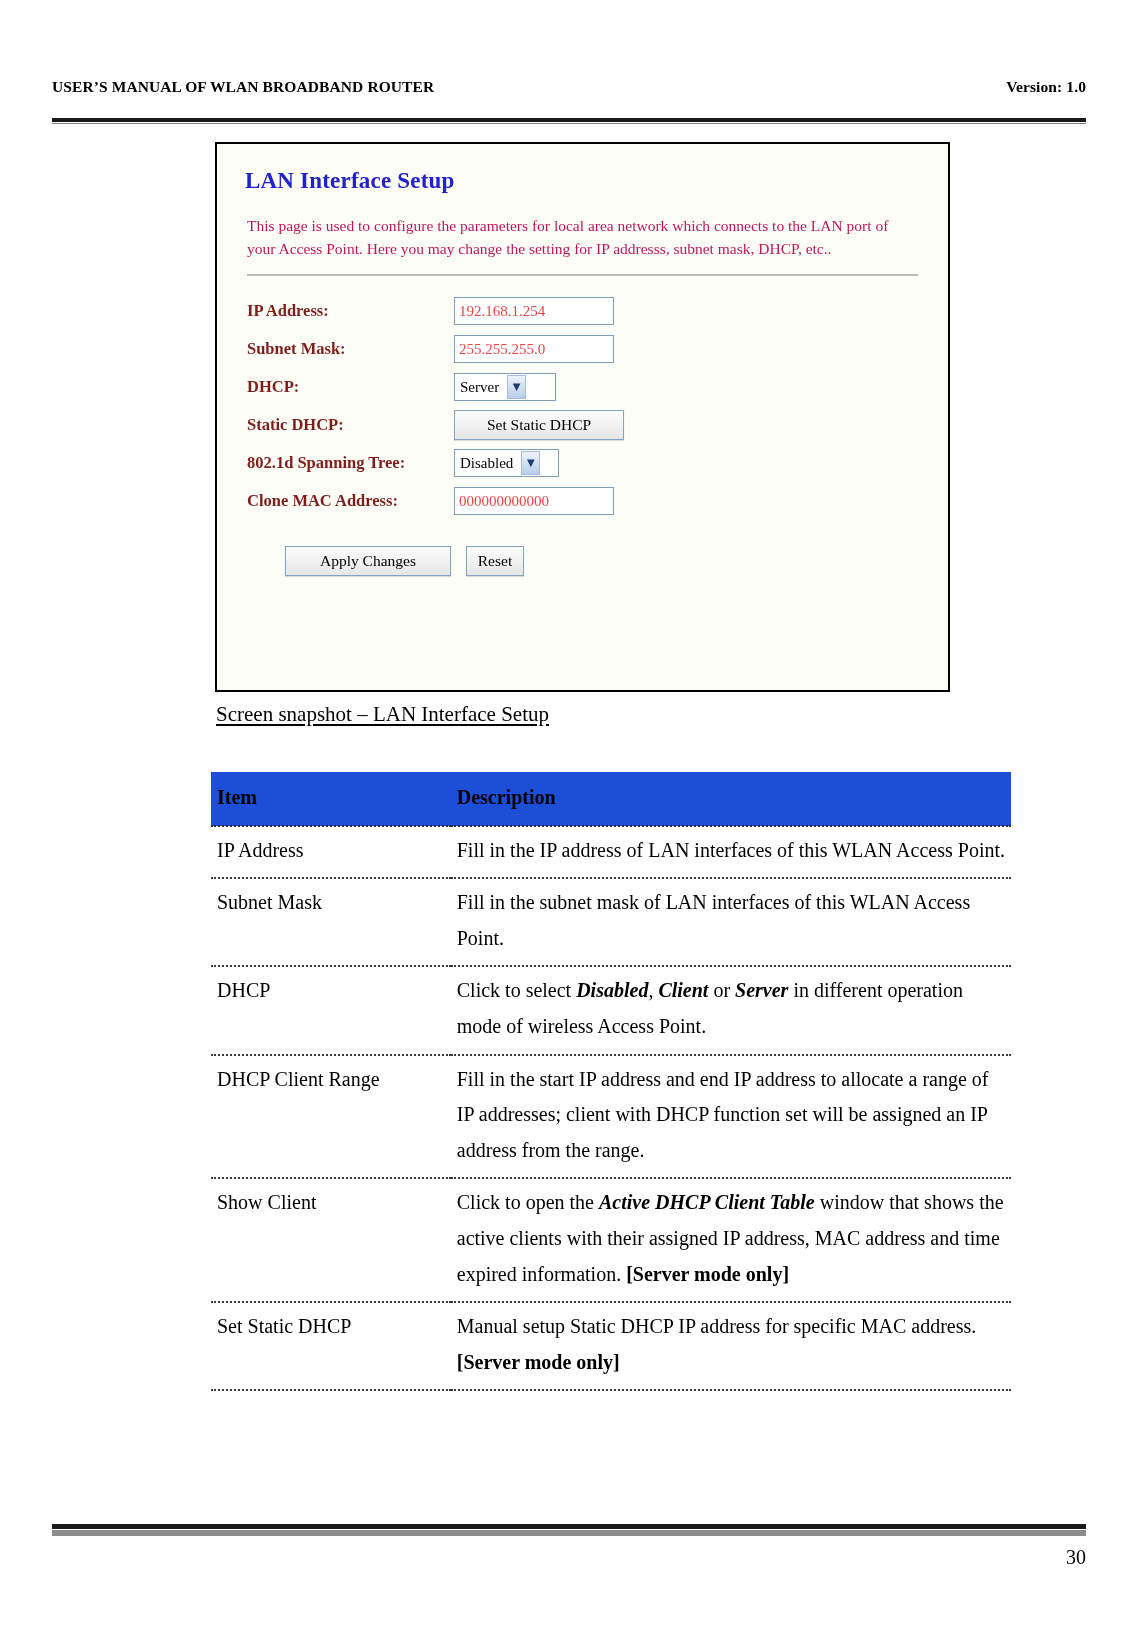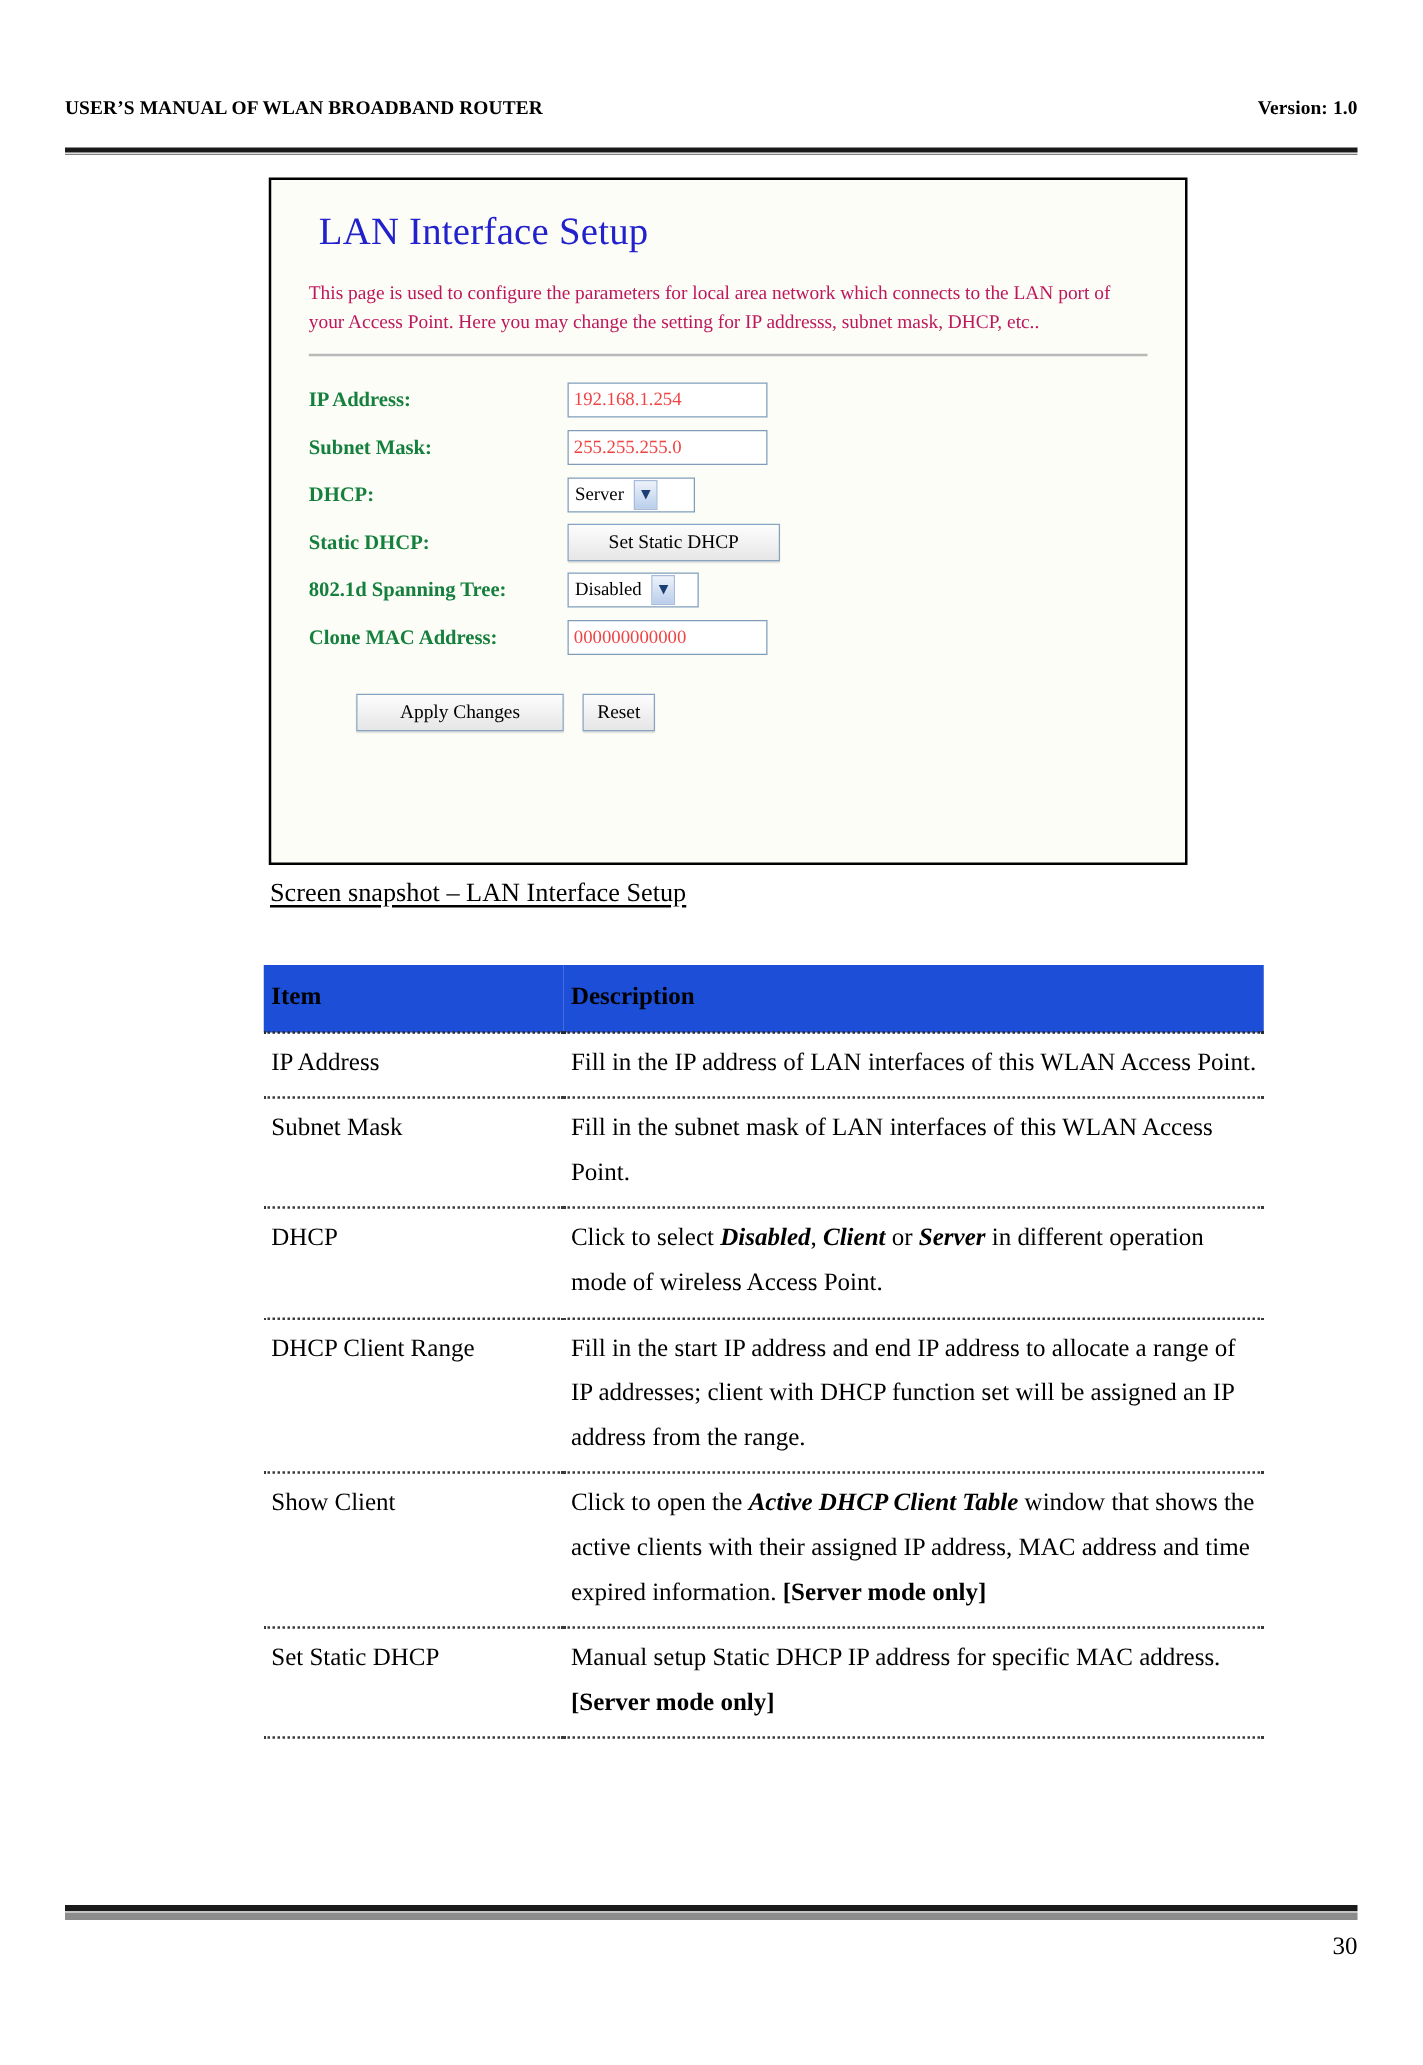--- a/index.html
+++ b/index.html
@@ -69,26 +69,26 @@
     border: 2px solid #000000;
     background: #fdfdf7;
     box-sizing: border-box;
     overflow: hidden;
   }
   .shot-inner {
     padding: 18px 24px 0 24px;
   }
   .shot-title {
     font-family: "Liberation Serif", "DejaVu Serif", serif;
-    font-size: 31px;
+    font-size: 23px;
     color: #2222cc;
-    font-weight: normal;
+    font-weight: bold;
     letter-spacing: 0.2px;
     line-height: 1.1;
-    margin: 6px 0 0 14px;
+    margin: 6px 0 0 4px;
   }
   .shot-desc {
     margin: 22px 0 0 6px;
     font-size: 15.5px;
     line-height: 1.45;
     color: #be185d;
     max-width: 672px;
   }
   .shot-hr {
     margin: 14px 6px 0 6px;
@@ -101,21 +101,21 @@
   }
   .frow {
     display: flex;
     align-items: center;
     height: 38px;
   }
   .flabel {
     width: 207px;
     font-weight: bold;
     font-size: 16.5px;
-    color: #15803d;
+    color: #7f1d1d;
     white-space: nowrap;
     flex: 0 0 207px;
   }
   .fctl {
     display: flex;
     align-items: center;
   }
   .tbox {
     box-sizing: border-box;
     height: 28px;

